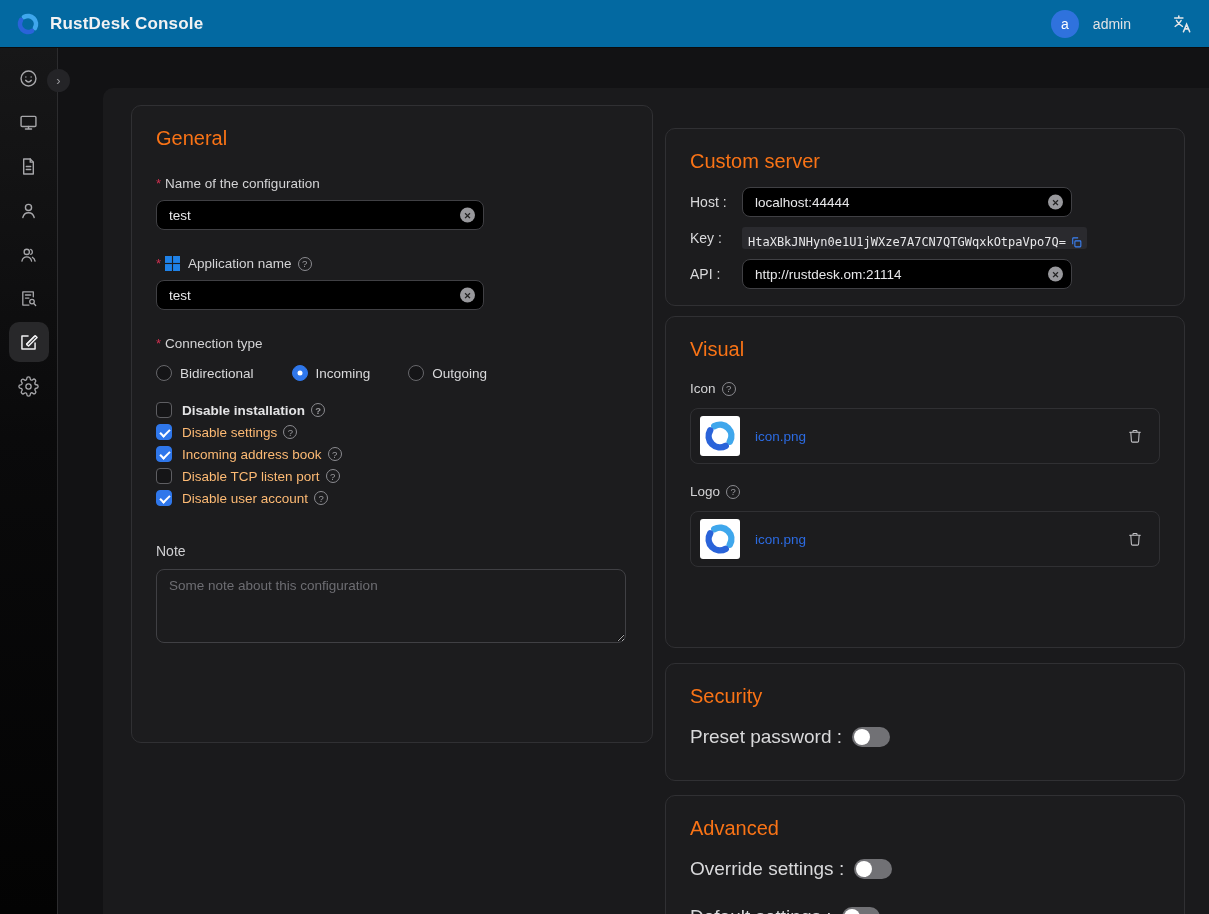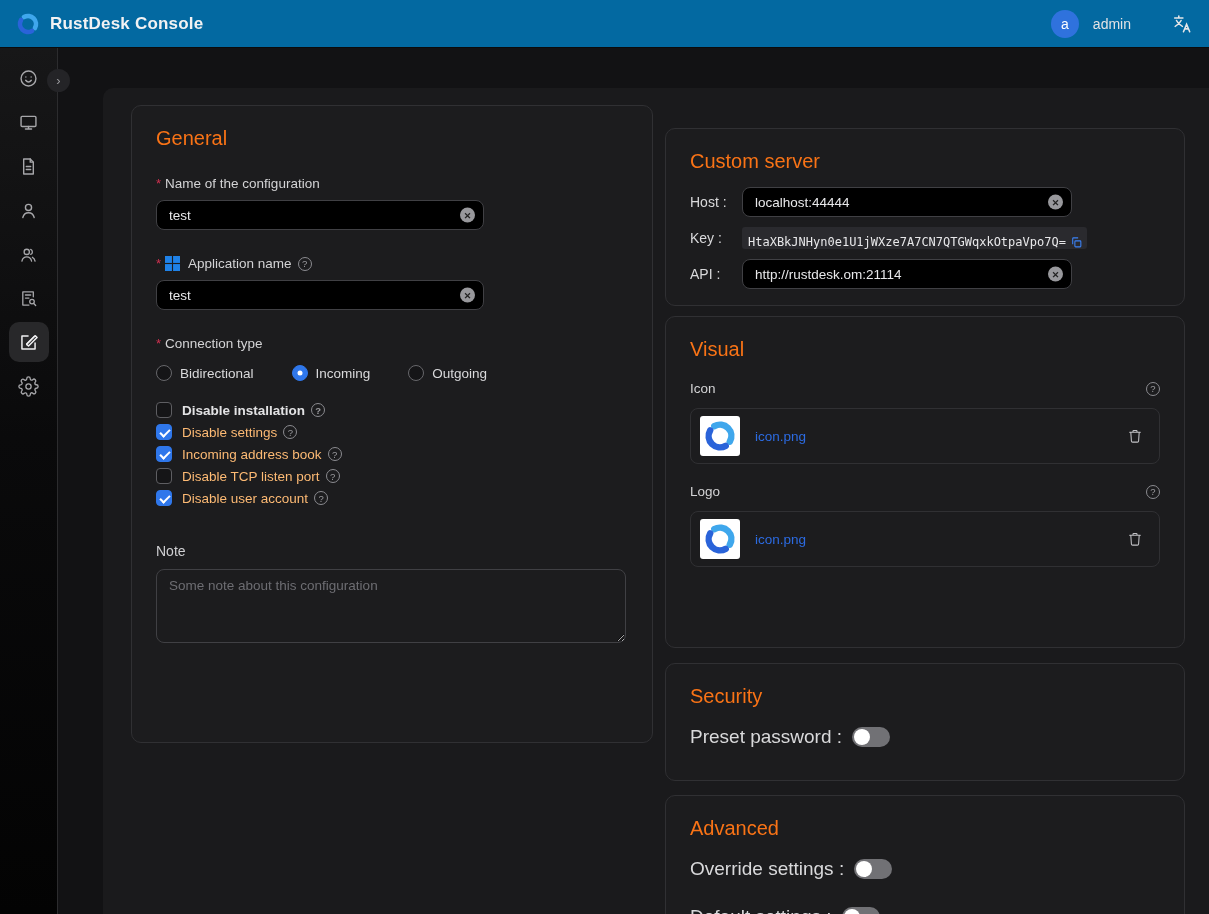--- a/index.html
+++ b/index.html
@@ -84,21 +84,21 @@
   .cs-row { display:flex; align-items:center; margin-top:10px; }
   .cs-row.first { margin-top:14px; }
   .cs-label { width:52px; color:#d9d9db; font-size:14px; flex:0 0 auto; }
   .key-chip { display:flex; align-items:flex-end; background:#2a2a2e; border-radius:3px; height:22px; padding:0 6px;
               width:345px; }
   .key-text { color:#e8e8ea; font-size:12px; font-family:"DejaVu Sans Mono", monospace; white-space:nowrap; }
   .copy-icon { width:13px; height:13px; color:#3b82f6; margin-left:4px; cursor:pointer; flex:0 0 auto; }
 
   
   .panel-visual { height:332px; margin-bottom:15px; }
-  .upload-label { display:flex; align-items:center; color:#d3d3d5; font-size:13.5px; margin-top:20px; margin-bottom:12px;justify-content:space-between; }
+  .upload-label { display:flex; align-items:center; color:#d3d3d5; font-size:13.5px; margin-top:20px; margin-bottom:12px; }
   .upload-item { border:1px solid #303033; border-radius:8px; height:56px; display:flex; align-items:center; padding:0 16px 0 9px; }
   .thumb { width:40px; height:40px; background:#fff; border-radius:3px; display:flex; align-items:center; justify-content:center; flex:0 0 auto; }
   .thumb svg { width:34px; height:34px; }
   .file-link { color:#2c6be2; font-size:13.5px; margin-left:15px; cursor:pointer; }
   .trash-icon { margin-left:auto; width:16px; height:16px; color:#c2c2c6; cursor:pointer; }
 
   
   .panel-security { height:118px; margin-bottom:14px; }
   .panel-advanced { height:200px; }
   .toggle-row { display:flex; align-items:center; margin-top:18px; }

